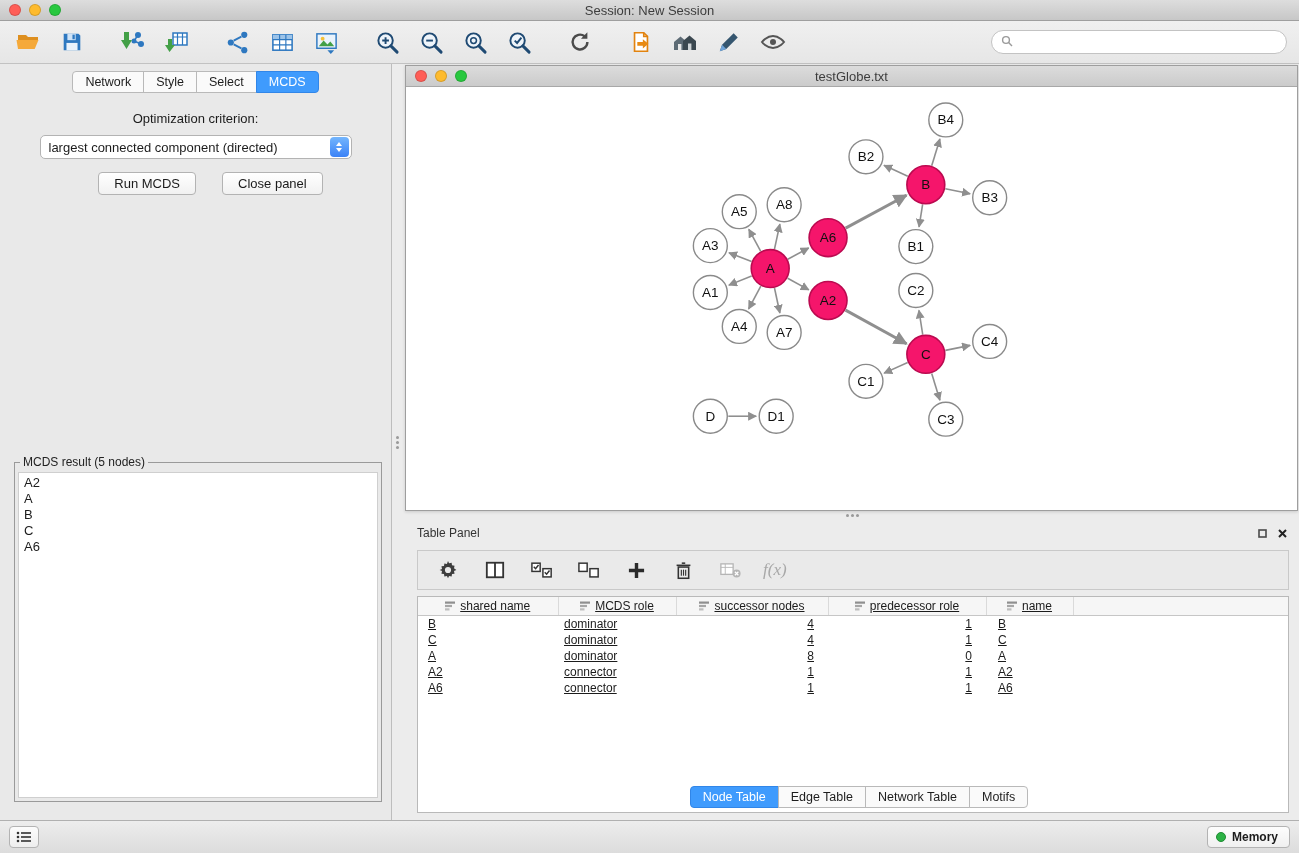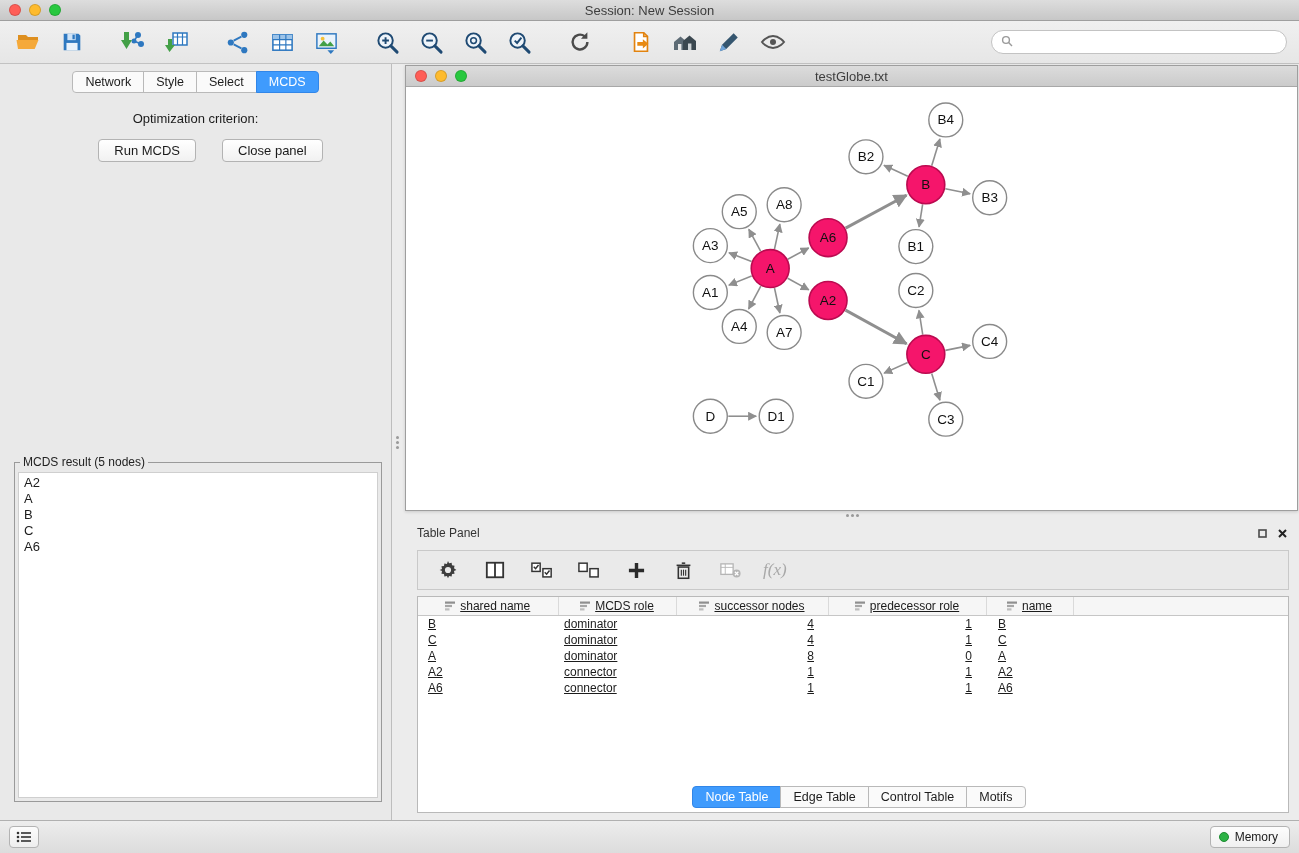--- a/index.html
+++ b/index.html
@@ -88,21 +88,21 @@
   .ttabs { position:absolute; bottom:4px; left:12px; right:0; display:flex; justify-content:center; }
 
   
   .statusbar { position:absolute; left:0; right:0; bottom:0; height:33px;
     background:linear-gradient(#ededed,#dcdcdc); border-top:1px solid #b0b0b0;
     display:flex; align-items:center; padding:0 9px; }
   .status-left-btn { width:30px; height:22px; border:1px solid #b3b3b3; border-radius:4px;
     background:linear-gradient(#fcfcfc,#eeeeee); display:flex; align-items:center; justify-content:center; }
   .memory-btn { margin-left:auto; display:flex; align-items:center; gap:6px;
     border:1px solid #b3b3b3; border-radius:4px; background:linear-gradient(#fdfdfd,#f0f0f0);
-    padding:3px 11px 3px 8px; font-size:12px; color:#1b1b1b; }
+    padding:3px 11px 3px 8px; font-size:12px; color:#1b1b1b;font-weight:bold; }
   .memdot { width:10px; height:10px; border-radius:50%; background:#2cb245; border:1px solid #1f8c33; }
 
   .hgrip { position:absolute; top:514px; left:846px; width:3px; height:3px; background:#9a9a9a;
     border-radius:50%; box-shadow:5px 0 0 #9a9a9a, 10px 0 0 #9a9a9a; }
   .vgrip { position:absolute; left:396px; top:436px; width:3px; height:3px; background:#9a9a9a;
     border-radius:50%; box-shadow:0 5px 0 #9a9a9a, 0 10px 0 #9a9a9a; }
 </style>
 </head>
 <body>
 
@@ -256,20 +256,27 @@
   </div>
 
   <div class="control-panel">
     <div class="ctabs">
         <div class="seg">Network</div>
         <div class="seg">Style</div>
         <div class="seg">Select</div>
         <div class="seg active">MCDS</div>
       </div>
     <div class="opt-label">Optimization criterion:</div>
+    <div class="dropdown">
+      <span class="dval">largest connected component (directed)</span>
+      <span class="stepper">
+          <span class="tri-up"></span>
+          <span class="tri-down"></span>
+        </span>
+    </div>
     <div class="cbuttons">
       <button class="macbtn">Run MCDS</button>
       <button class="macbtn">Close panel</button>
     </div>
     <fieldset class="result-fieldset">
       <legend>MCDS result (5 nodes)</legend>
       <div class="result-list">
           <div class="result-item">A2</div>
           <div class="result-item">A</div>
           <div class="result-item">B</div>
@@ -552,21 +559,21 @@
               <td class="c2">1</td>
               <td class="c3">1</td>
               <td class="c4">A6</td>
               <td></td>
             </tr>
           </tbody>
       </table>
       <div class="ttabs">
           <div class="seg active">Node Table</div>
           <div class="seg">Edge Table</div>
-          <div class="seg">Control Table</div>
+          <div class="seg">Network Table</div>
           <div class="seg">Motifs</div>
         </div>
     </div>
   </div>
 
   <div class="hgrip"></div>
   <div class="vgrip"></div>
 
   <div class="statusbar">
     <span class="status-left-btn">

